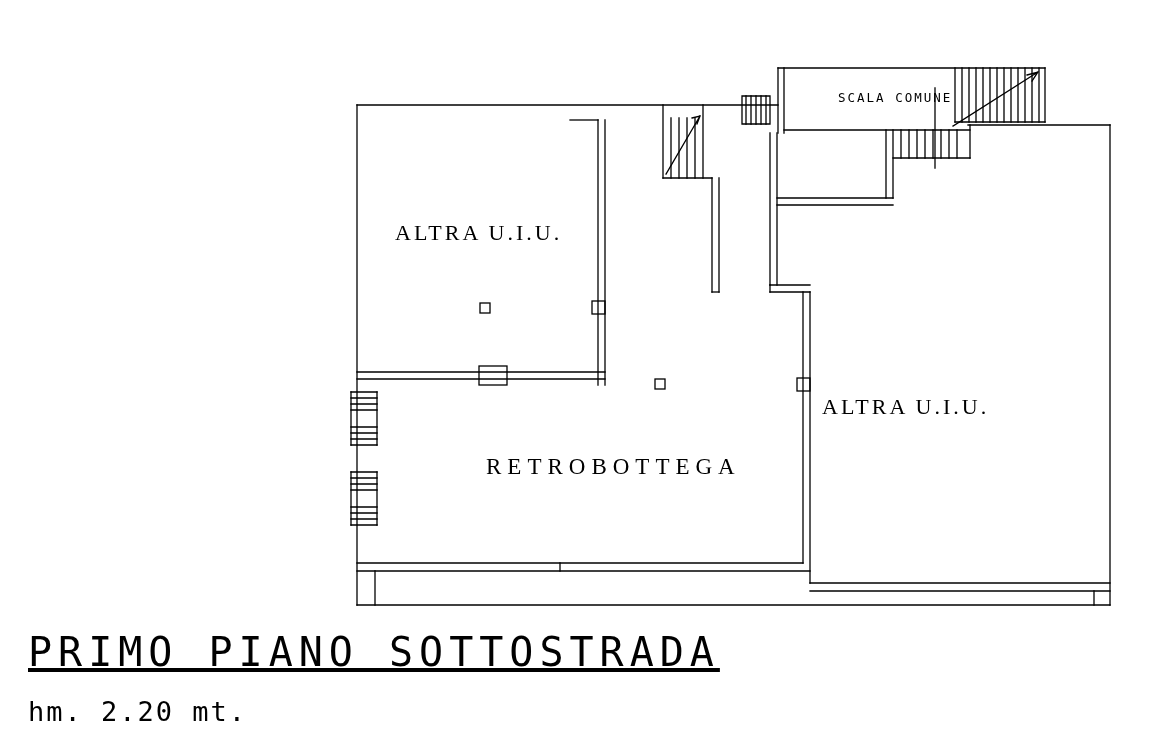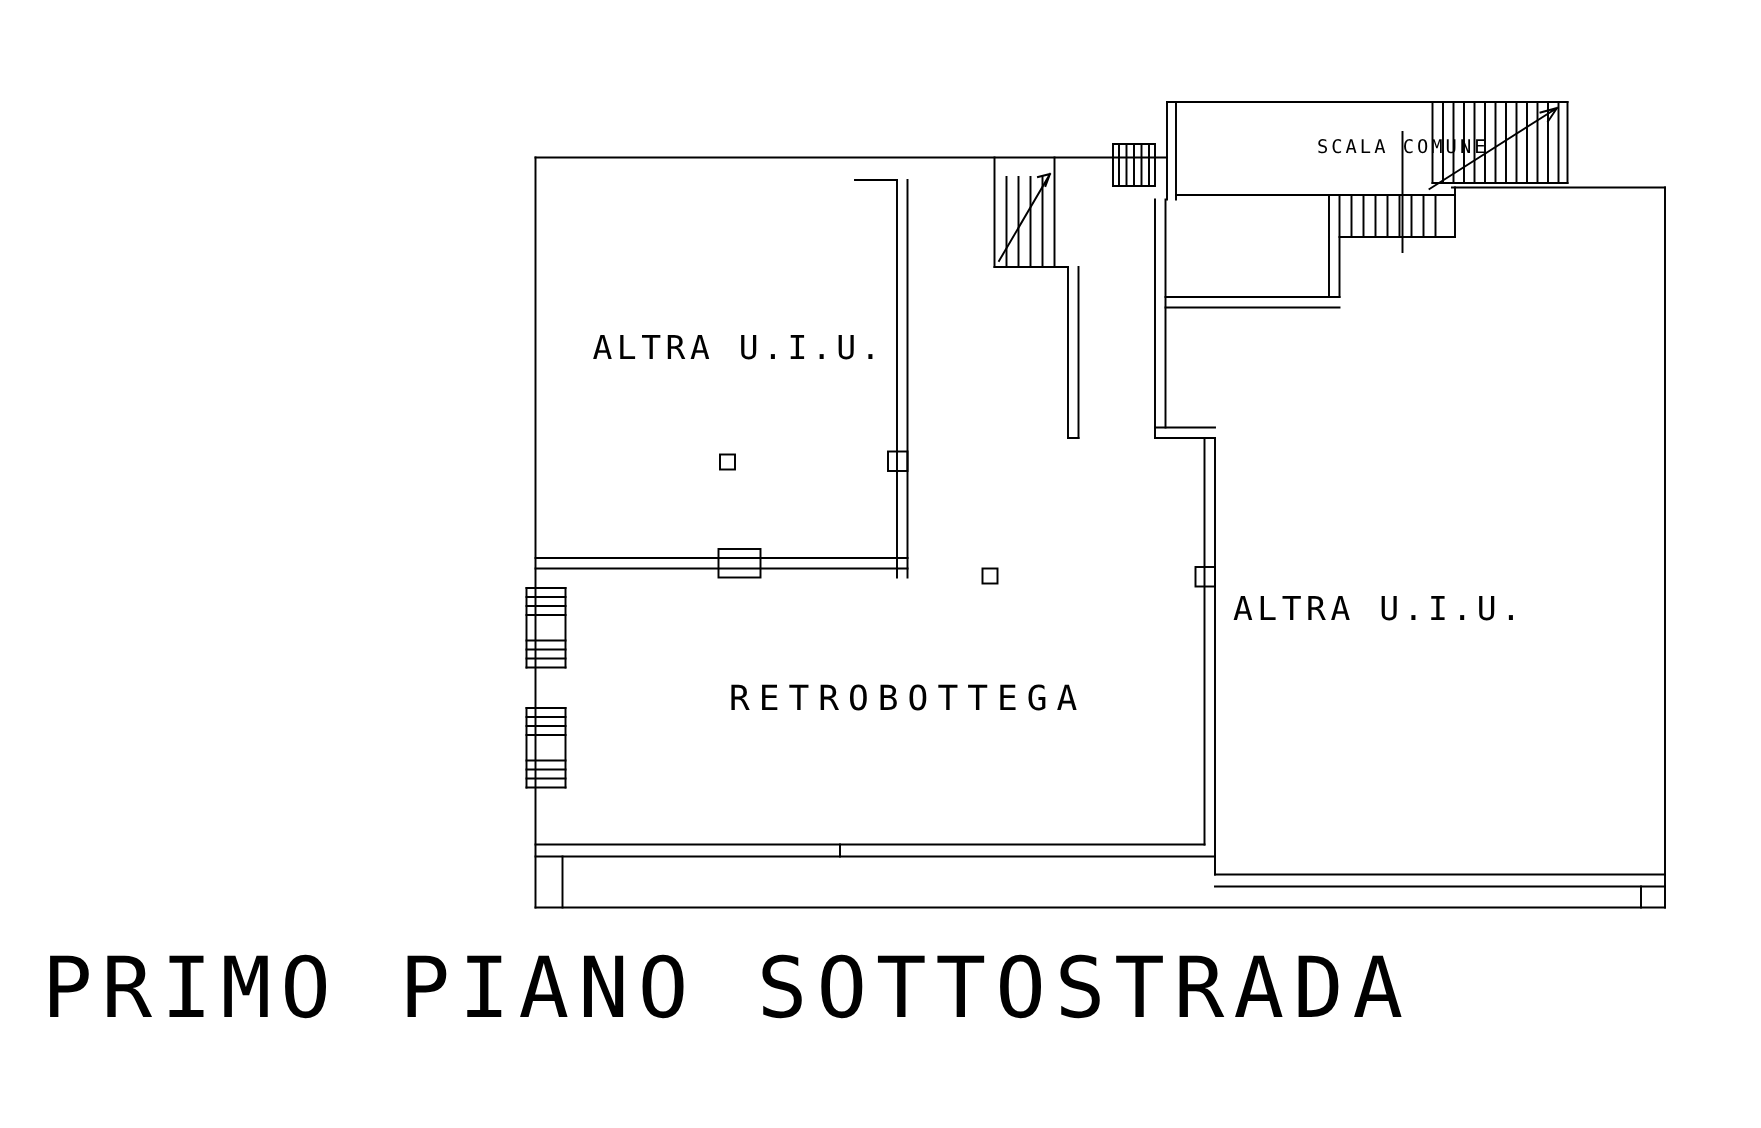--- a/index.html
+++ b/index.html
@@ -23,35 +23,36 @@
   }
   .lbl {
     position: absolute;
     white-space: nowrap;
     line-height: 1;
     color: #000000;
   }
   .room-lbl {
     font-size: 22px;
     letter-spacing: 3px;
+    font-family: Liberation Serif, serif;
   }
   .room-lbl.wide {
     font-size: 23px;
     letter-spacing: 6px;
   }
   .stair-lbl {
     font-size: 12.5px;
     letter-spacing: 2px;
-    margin-left: 40px;
   }
   .title-lbl {
     left: 28px;
     top: 632px;
-    font-size: 56px;
+    font-size: 40px;
     letter-spacing: 6px;
+    text-decoration: underline;
   }
   .subtitle-lbl {
     left: 28px;
     top: 698px;
     font-size: 27px;
     letter-spacing: 2px;
   }
 </style>
 </head>
 <body>
@@ -167,14 +168,15 @@
   <div class="lbl room-lbl" style="left:395px; top:222px;">ALTRA U.I.U.</div>
 
   <div class="lbl room-lbl wide" style="left:486px; top:455px;text-align:right;">RETROBOTTEGA</div>
 
   <div class="lbl room-lbl" style="left:822px; top:396px;">ALTRA U.I.U.</div>
 
   <div class="lbl stair-lbl" style="left:838px; top:92px;">SCALA COMUNE</div>
 
   <div class="lbl title-lbl">PRIMO PIANO SOTTOSTRADA</div>
 
+  <div class="lbl subtitle-lbl">hm. 2.20 mt.</div>
 
 </div>
 
 </body></html>

